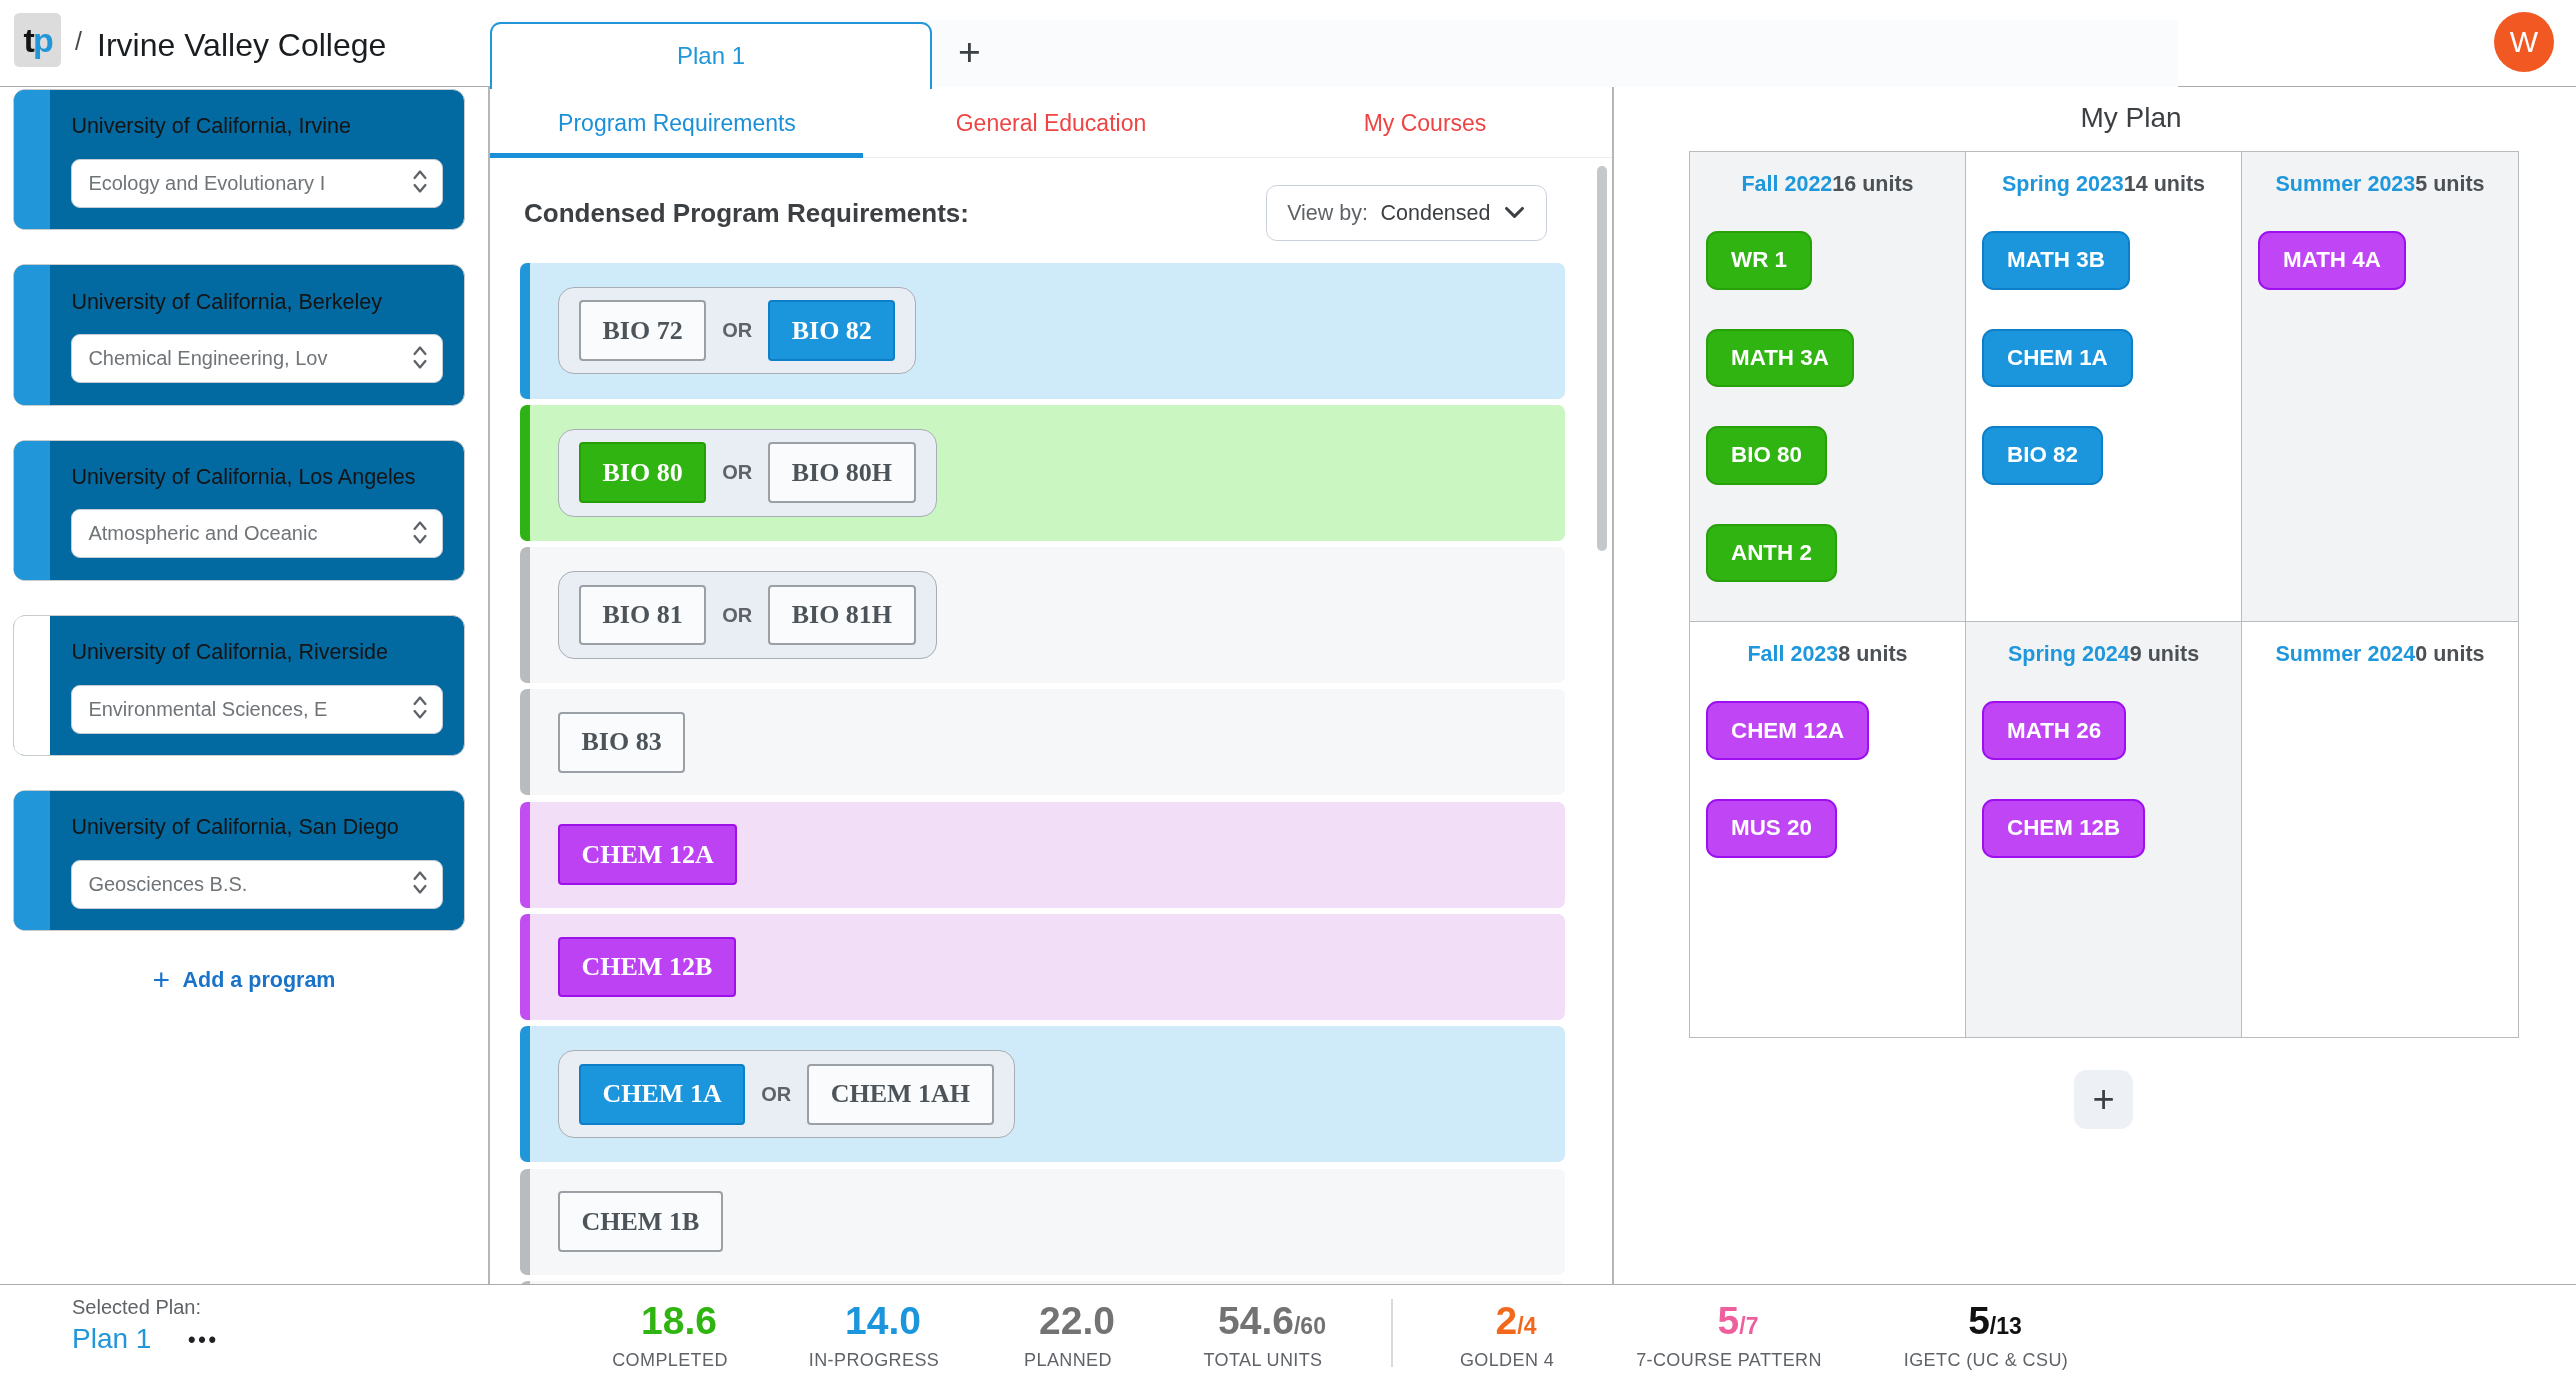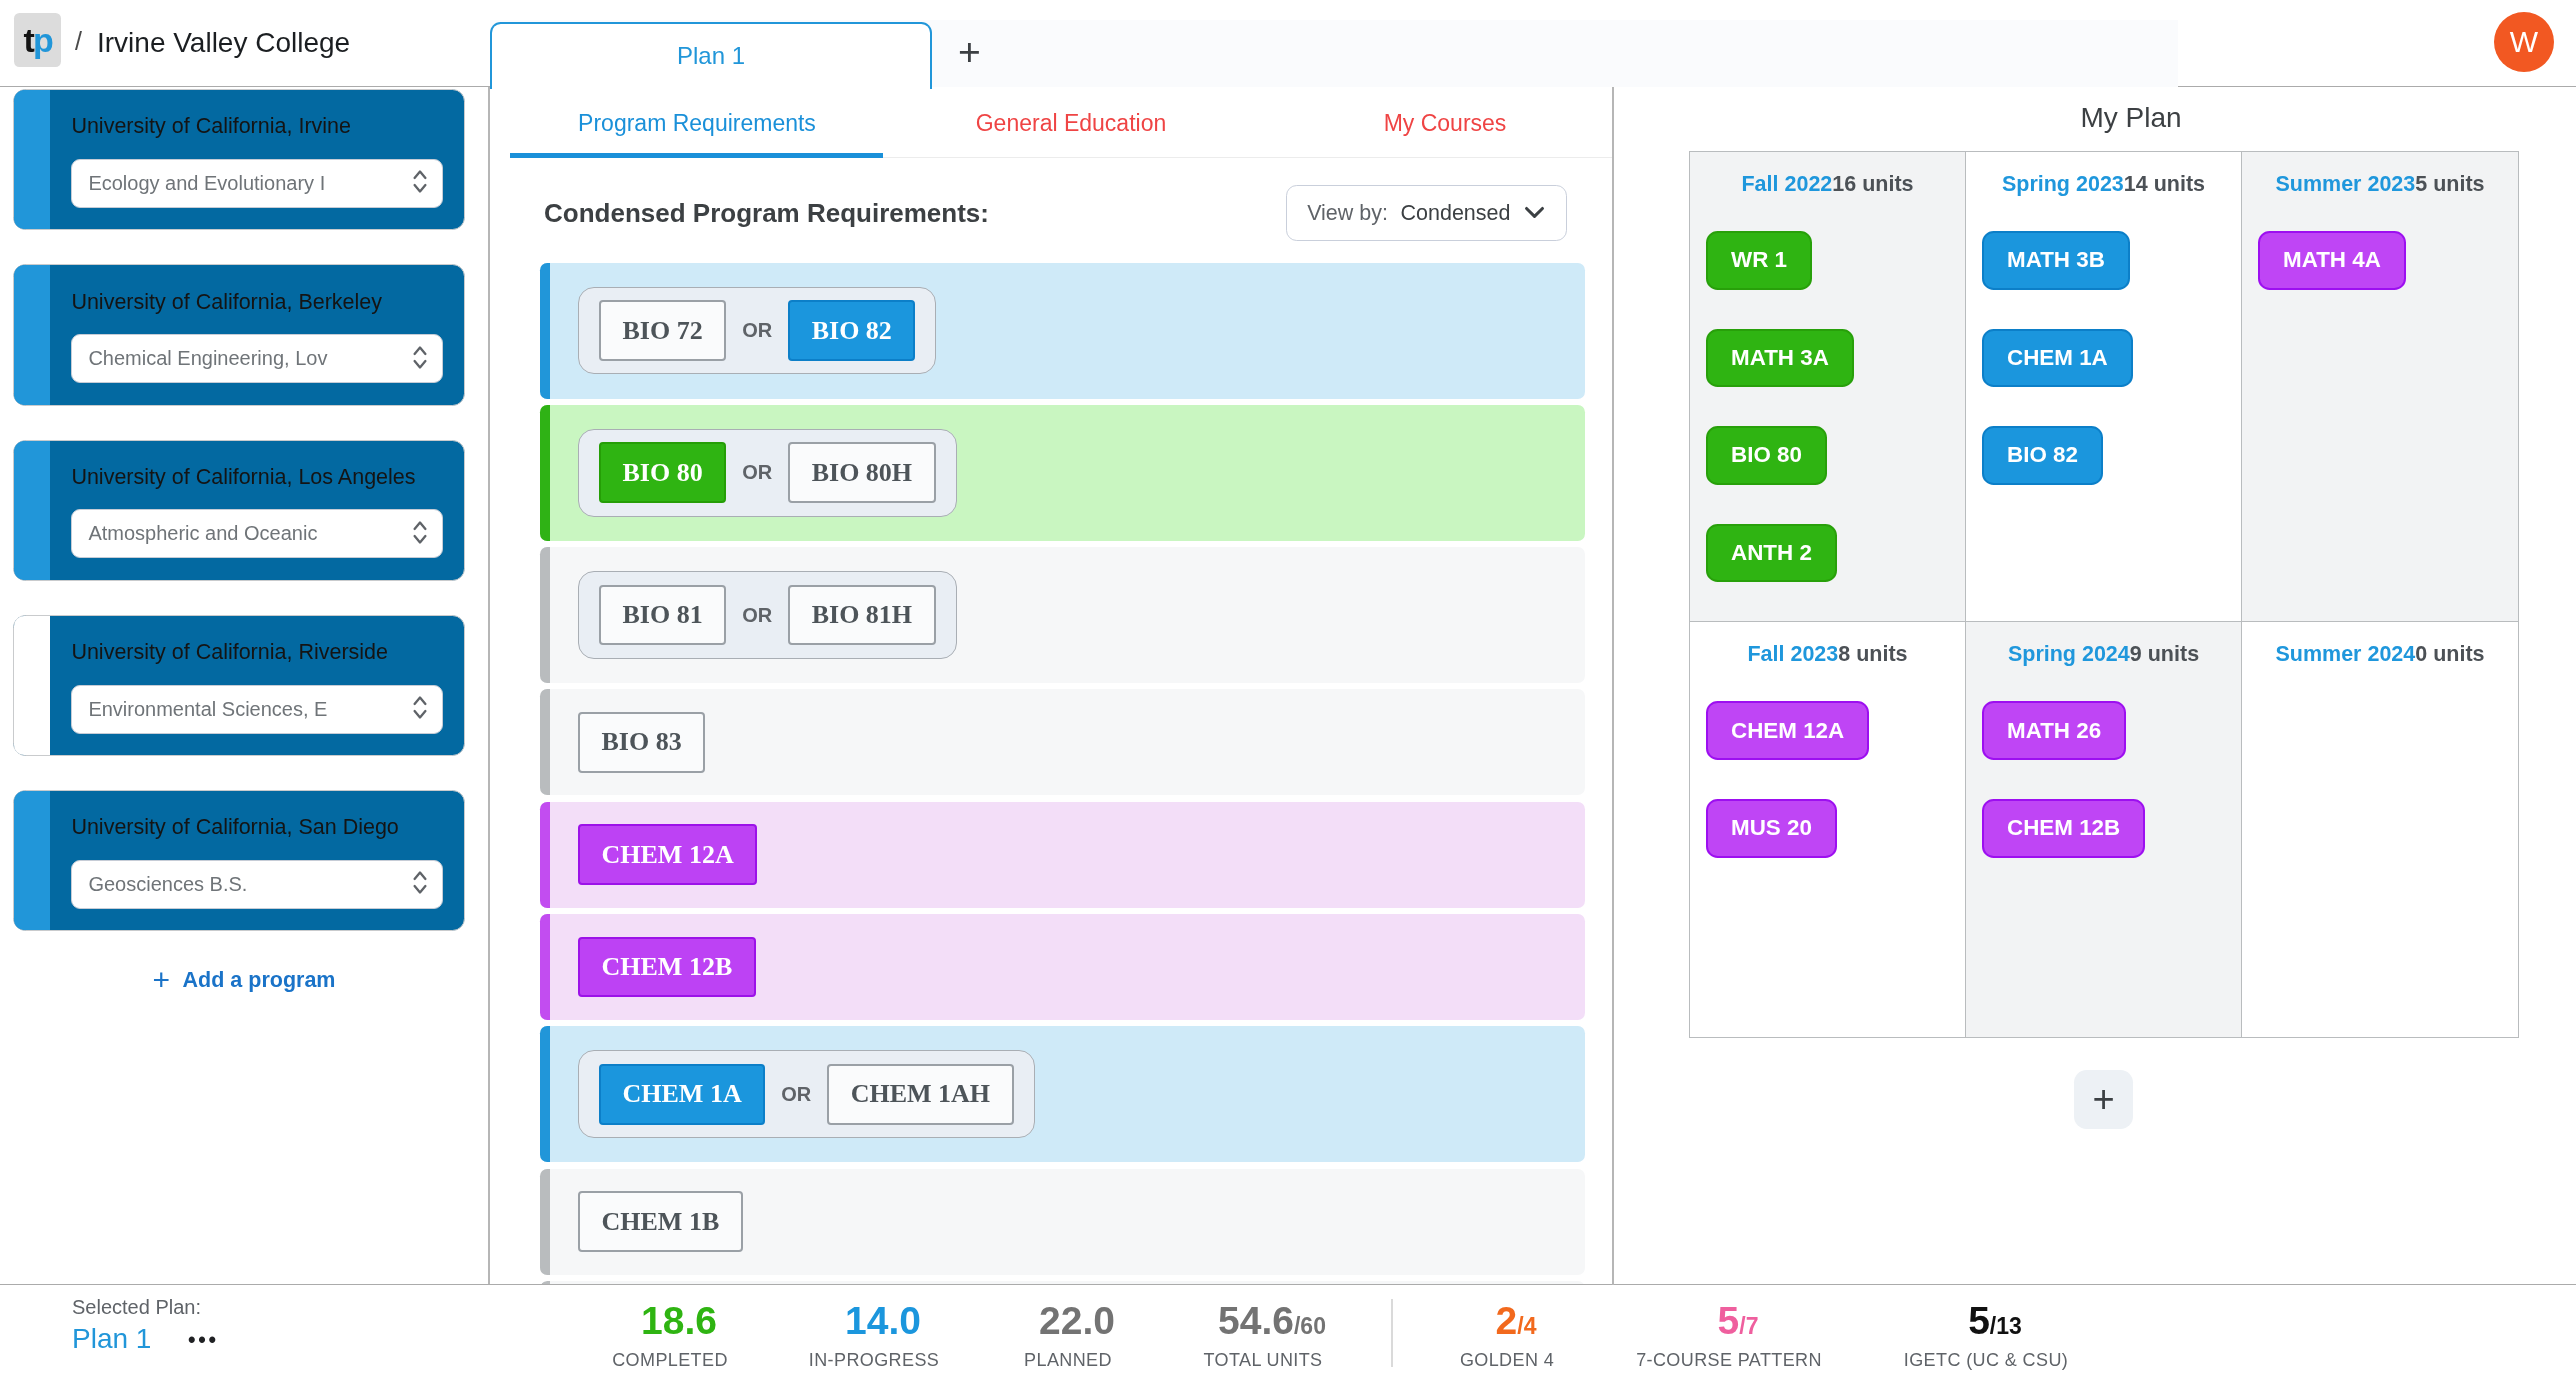--- a/index.html
+++ b/index.html
@@ -7,21 +7,21 @@
   body { font-family:"Liberation Sans", sans-serif; }
   #app { position:relative; width:2576px; height:1394px; background:#fff; overflow:hidden; }
 
   
   .header { position:absolute; left:0; top:0; width:2576px; height:87px; background:#fff; border-bottom:1.8px solid #ababab; z-index:5; }
   .tabstrip { position:absolute; left:490px; top:20px; width:1688px; height:67px; background:#fafbfd; }
   .logo { position:absolute; left:14.3px; top:13.4px; width:47px; height:54px; background:#dcdcdc; border-radius:5.4px;
           display:flex; align-items:center; justify-content:center; font-size:34px; font-weight:700; letter-spacing:-1.8px; }
   .logo .t { color:#141414; } .logo .p { color:#2196d9; }
   .crumb-sep { position:absolute; left:75px; top:27px; font-size:25px; color:#4a4a4a; font-weight:300; }
-  .crumb-college { position:absolute; left:97px; top:27px; font-size:28px; color:#1b1e21; font-weight:500; }
+  .crumb-college { position:absolute; left:97px; top:27px; font-size:32px; color:#1b1e21; font-weight:500; }
   .plan-tab { position:absolute; left:490px; top:21.5px; width:442px; height:67px; background:#fff;
               border:2.7px solid #2196d9; border-bottom:none; border-radius:10.7px 10.7px 0 0;
               display:flex; align-items:center; justify-content:center; color:#2196d9; font-size:24px; font-weight:500; z-index:6; }
   .add-tab { position:absolute; left:958px; top:32px; font-size:39px; font-weight:300; color:#3c4043; line-height:1; z-index:6; }
   .avatar { position:absolute; left:2494px; top:11.6px; width:60px; height:60px; border-radius:50%; background:#f25822;
             color:#fff; font-size:30px; font-weight:500; display:flex; align-items:center; justify-content:center; z-index:6; }
 
   
   .vline-sidebar { position:absolute; left:488px; top:0; width:1.8px; height:1284px; background:#b6b6b6; z-index:4; }
   .vline-right   { position:absolute; left:1612px; top:87px; width:1.8px; height:1198px; background:#b6b6b6; z-index:4; }
@@ -35,21 +35,21 @@
   .uni-title { font-size:21.5px; color:#141414; font-weight:500; line-height:1.32; margin-bottom:18px; }
   .uni-select { height:49px; background:#fff; border:1.8px solid #c6ccd6; border-radius:9px;
                 display:flex; align-items:center; justify-content:space-between; padding:0 12.5px 0 16px; }
   .uni-select .val { font-size:20px; color:#6f7478; white-space:nowrap; overflow:hidden; flex:1; }
   .stepper { flex:0 0 auto; margin-left:7.2px; }
   .add-program { display:flex; align-items:center; justify-content:center; gap:12.5px; margin-top:30px; cursor:pointer; }
   .add-program .plus { color:#1a73c8; font-size:30px; font-weight:400; line-height:1; }
   .add-program .txt { color:#1a73c8; font-size:21.5px; font-weight:700; }
 
   
-  .center { position:absolute; left:490px; top:89px; width:1122px; height:1196px; background:#fff;margin-left:20px; }
+  .center { position:absolute; left:490px; top:89px; width:1122px; height:1196px; background:#fff; }
   .subtabs { position:relative; height:69px; display:flex; border-bottom:0.9px solid #ececec; }
   .subtab { flex:1; display:flex; align-items:center; justify-content:center; font-size:23px; color:#ef4444; cursor:pointer; }
   .subtab.active { color:#1a90d9; }
   .subtab-underline { position:absolute; left:0; bottom:-0.9px; width:373px; height:5.4px; background:#1a90d9; }
   .req-header { display:flex; align-items:center; justify-content:space-between; padding:27px 65px 0 34px; }
   .req-heading { font-size:26px; font-weight:700; color:#3c4043; }
   .viewby { display:flex; align-items:center; gap:12.5px; height:56px; padding:0 20px; border:1.8px solid #c9cfdb; border-radius:10.7px; background:#fff; }
   .viewby .lab { font-size:21.5px; color:#5f6368; }
   .viewby .val { font-size:21.5px; color:#3c4043; font-weight:500; }
   .req-list { margin:21.5px 47px 0 30px; }

